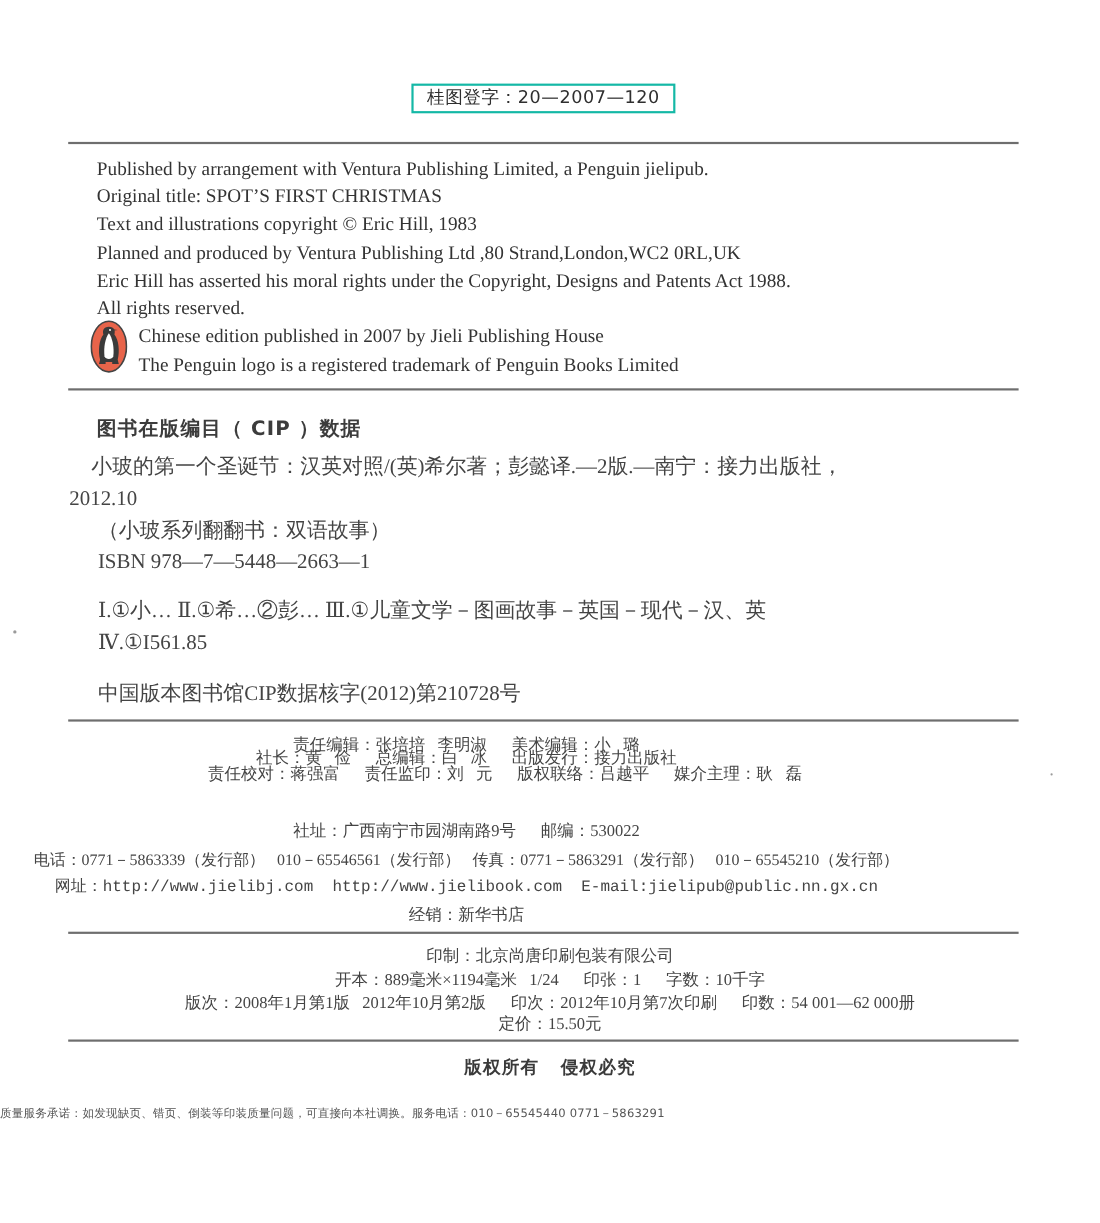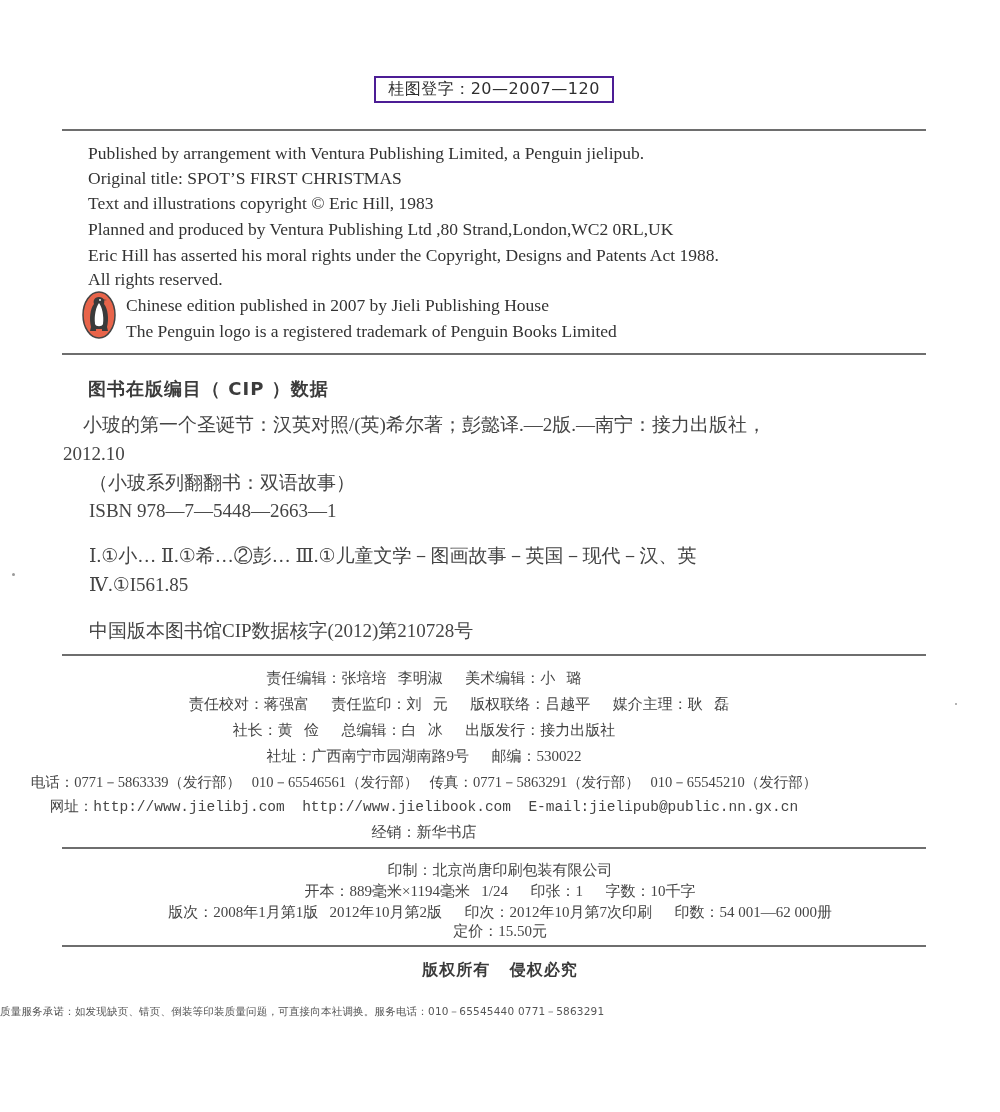--- a/index.html
+++ b/index.html
@@ -14,21 +14,21 @@
       overflow: hidden;
       color: #3a3a3a;
       font-family: "Liberation Serif", "DejaVu Serif", serif;
     }
     .abs { position: absolute; }
 
     
     .reg-box {
       left: 374px; top: 76px;
       width: 240px; height: 27px;
-      border: 2px solid #4c1d95;
+      border: 2px solid #14b8a6;
       box-sizing: border-box;
       font-family: "DejaVu Sans", "Liberation Sans", sans-serif;
       font-size: 16px;
       color: #2f2f2f;
       display: flex; align-items: center; justify-content: center;
       letter-spacing: 0.5px;
     }
 
     .rule {
       left: 62px; width: 864px; height: 0;
@@ -154,21 +154,21 @@
   <div class="abs cip-line" style="left:89px; top:545px;">Ⅰ.①小…  Ⅱ.①希…②彭…  Ⅲ.①儿童文学－图画故事－英国－现代－汉、英</div>
   <div class="abs cip-line" style="left:89px; top:574px;">Ⅳ.①I561.85</div>
   <div class="abs cip-line" style="left:89px; top:620px;">中国版本图书馆CIP数据核字(2012)第210728号</div>
 </div>
 
 <div class="abs rule" style="top:654px;"></div>
 
 <div>
   <div class="abs credit-line" style="top:669px;">责任编辑：张培培   李明淑      美术编辑：小   璐</div>
   <div class="abs credit-line" style="top:695px;padding-left:35px;">责任校对：蒋强富      责任监印：刘   元      版权联络：吕越平      媒介主理：耿   磊</div>
-  <div class="abs credit-line" style="top:721px;">社长：黄   俭      总编辑：白   冰      出版发行：接力出版社</div>
+  <div class="abs credit-line" style="top:681px;">社长：黄   俭      总编辑：白   冰      出版发行：接力出版社</div>
   <div class="abs credit-line" style="top:747px;">社址：广西南宁市园湖南路9号      邮编：530022</div>
   <div class="abs credit-line" style="top:773px; font-size:14.5px;">电话：0771－5863339（发行部）   010－65546561（发行部）   传真：0771－5863291（发行部）   010－65545210（发行部）</div>
   <div class="abs credit-line mono" style="top:798px;">网址：http://www.jielibj.com  http://www.jielibook.com  E-mail:jielipub@public.nn.gx.cn</div>
   <div class="abs credit-line" style="top:823px;">经销：新华书店</div>
 </div>
 
 <div class="abs rule" style="top:847px;"></div>
 
 <div>
   <div class="abs print-line" style="top:861px;">印制：北京尚唐印刷包装有限公司</div>

